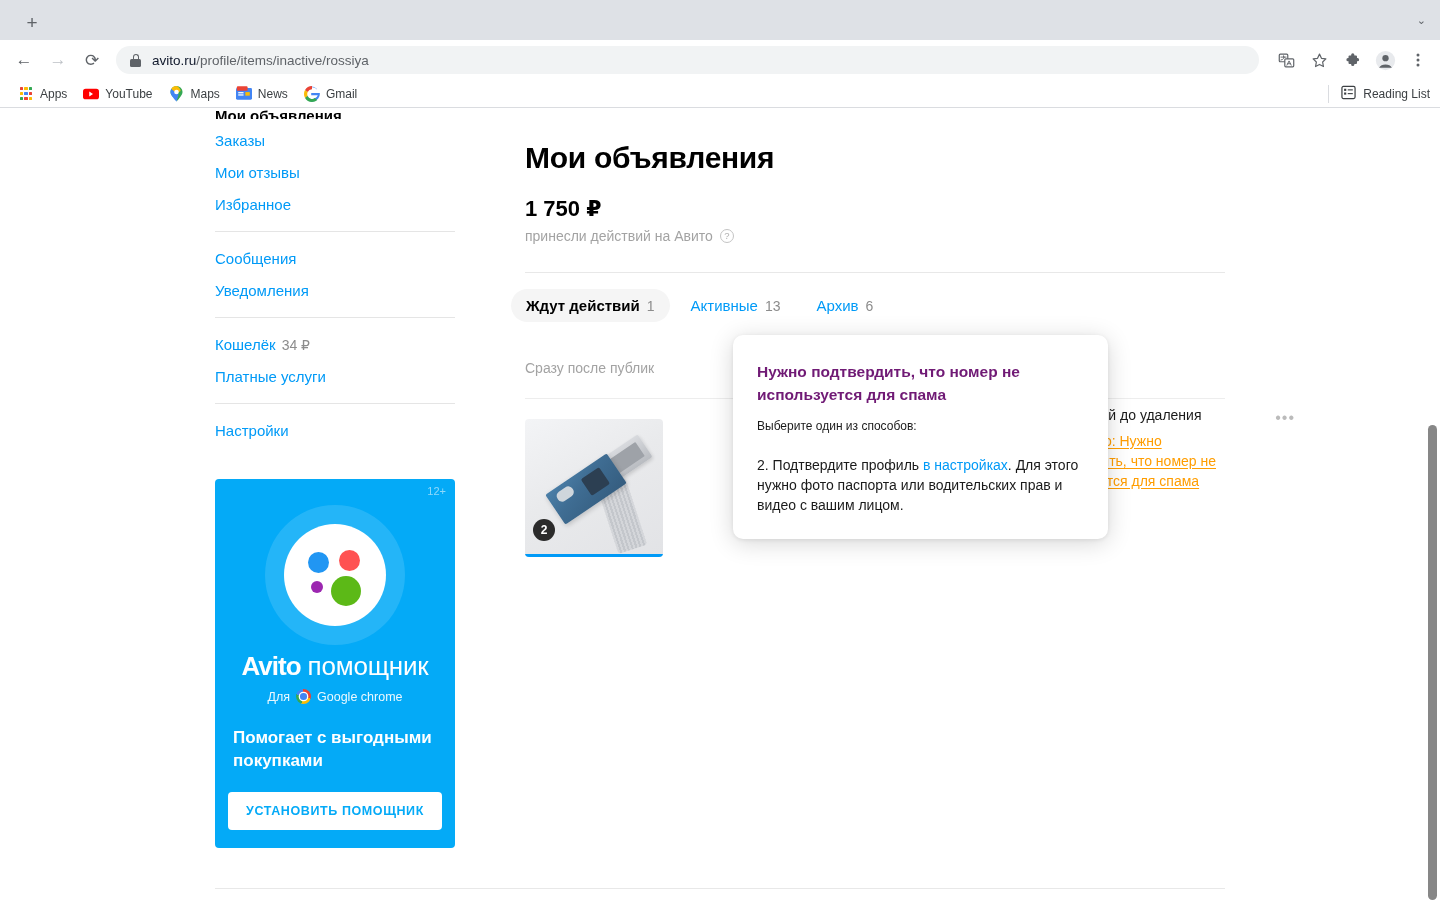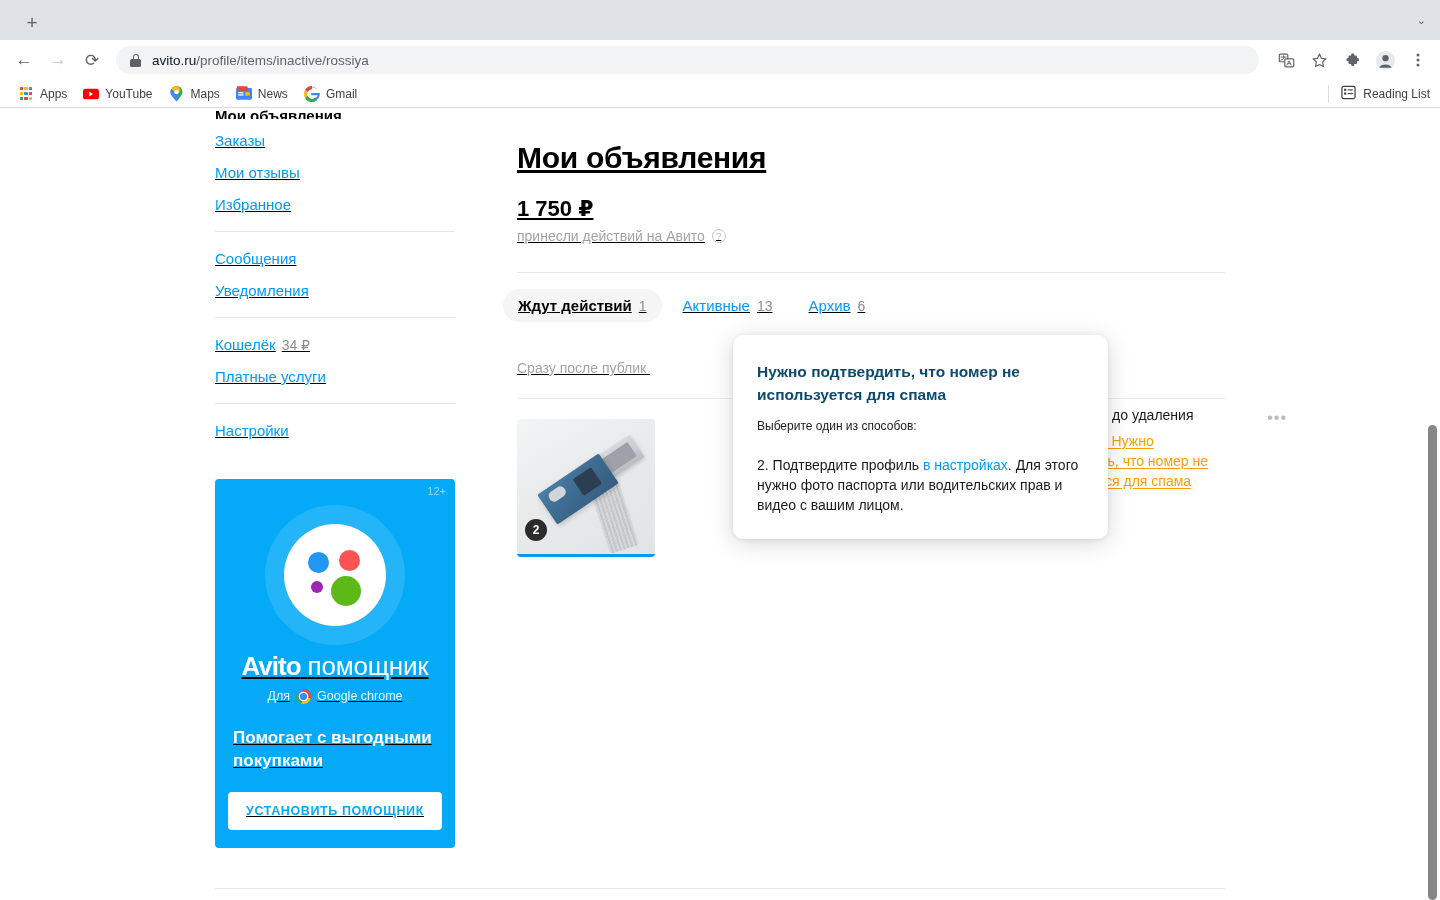--- a/index.html
+++ b/index.html
@@ -104,21 +104,21 @@
   
   .page {
     position: absolute; top: 108px; left: 0;
     width: 1440px; height: 792px; background: #ffffff;
     overflow: hidden;
   }
   .page-inner { width: 1440px; position: relative; }
 
   .content-wrap {
     width: 1010px; margin: 0 auto; position: relative;
-    display: flex; gap: 0; text-decoration: underline;
+    display: flex; gap: 8px;
   }
 
   
   .sidebar { width: 240px; flex: 0 0 240px; padding-top: 0; }
   .side-head {
     font-size: 15px; font-weight: 700; color: #000;
     margin-bottom: 12px; overflow: hidden; height: 11px;
     line-height: 15px;
   }
   .side-link {
@@ -146,21 +146,21 @@
     width: 102px; height: 102px; border-radius: 50%; background: #fff;
     position: relative;
   }
   .promo-title {
     text-align: center; font-size: 26px; font-weight: 400;
     letter-spacing: -0.2px; margin-top: 4px;
   }
   .promo-title b { font-weight: 700; letter-spacing: -1px; }
   .promo-sub {
     text-align: center; font-size: 12.5px; margin-top: 7px;
-    display: flex; align-items: flex-start; justify-content: center; gap: 6px;
+    display: flex; align-items: center; justify-content: center; gap: 6px;
     color: rgba(255,255,255,.92);
   }
   .chrome-ball {
     width: 15px; height: 15px; border-radius: 50%;
     background: conic-gradient(#ea4335 0 30%, #fbbc05 30% 55%, #34a853 55% 80%, #4285f4 80% 100%);
     position: relative;
   }
   .chrome-ball::after {
     content: ""; position: absolute; inset: 4.2px;
     border-radius: 50%; background: #4285f4;
@@ -289,21 +289,21 @@
   }
 
   
   .popover {
     position: absolute; left: 518px; top: 227px;
     width: 375px; background: #fff; border-radius: 10px;
     box-shadow: 0 4px 24px rgba(0,0,0,.16), 0 1px 4px rgba(0,0,0,.08);
     padding: 25px 24px 24px 24px; z-index: 40;
   }
   .pop-title {
-    font-size: 15.5px; font-weight: 700; color: #0c4a6e;
+    font-size: 15.5px; font-weight: 700; color: #701a75;
     line-height: 23px; margin-bottom: 10px;
   }
   .pop-sub { font-size: 12px; color: #1a1a1a; line-height: 20px; }
   .pop-para {
     font-size: 14px; color: #1a1a1a; line-height: 20px; margin-top: 19px;
   }
   .pop-link { color: #009af7; text-decoration: none; }
 
   
   .footer { width: 1010px; margin: 0 auto; padding-top: 40px; }

